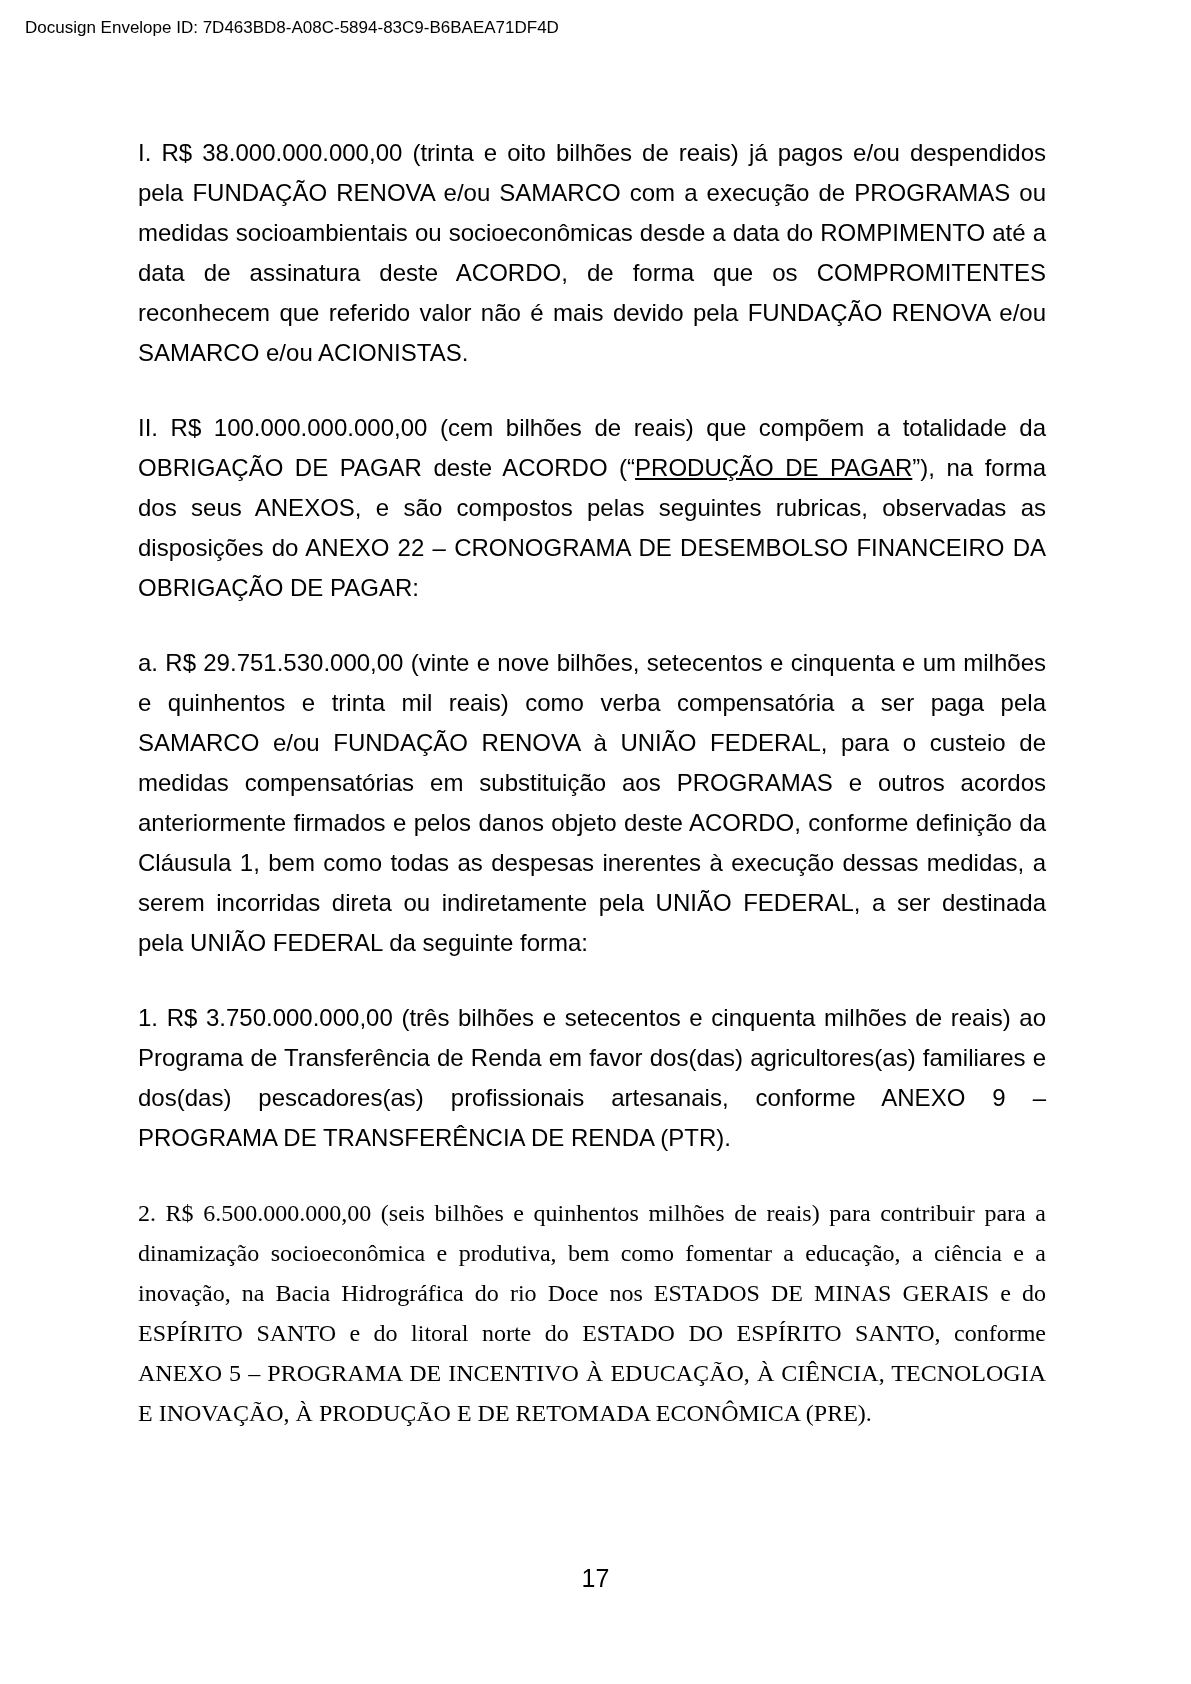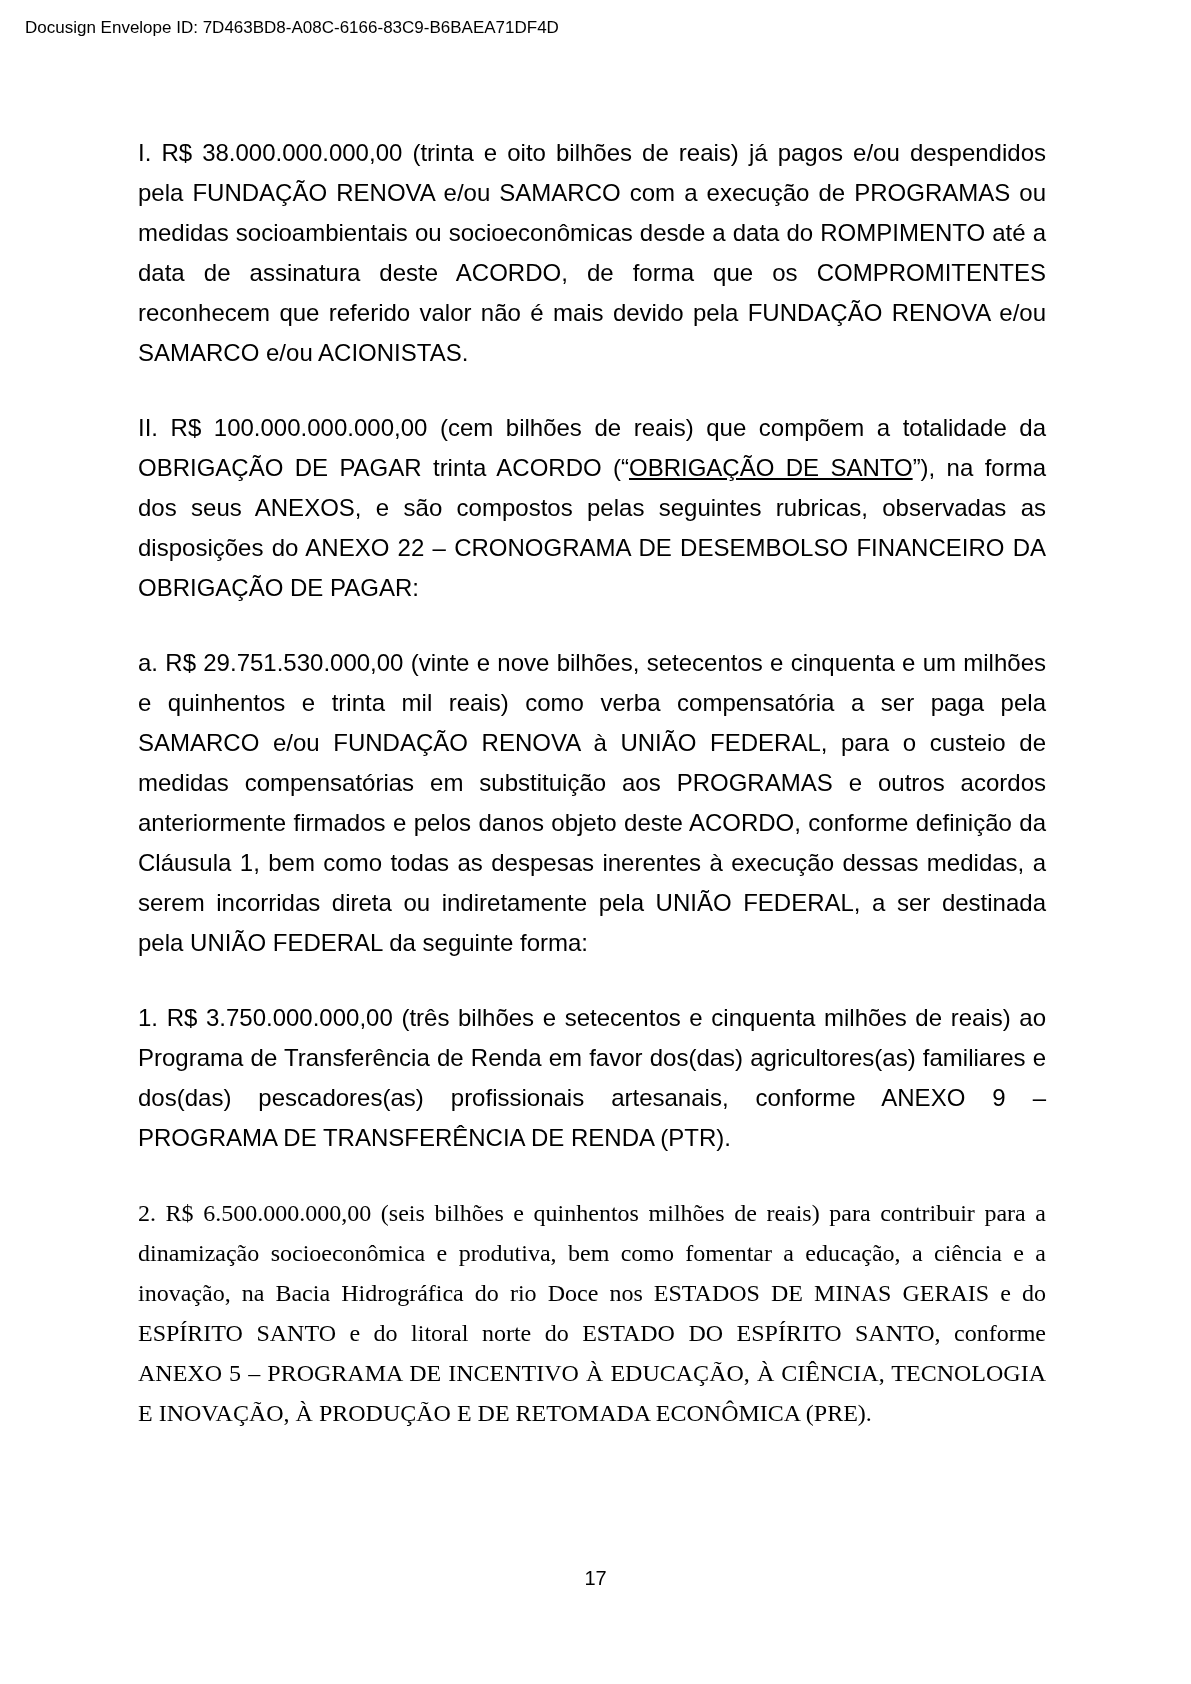--- a/index.html
+++ b/index.html
@@ -43,37 +43,37 @@
   }
   .u {
     text-decoration: underline;
   }
   .page-number {
     position: absolute;
     left: 0;
     top: 1566px;
     width: 100%;
     text-align: center;
-    font-size: 20px;
+    font-size: 25px;
     line-height: 24px;
     color: #000000;
   }
 </style>
 </head>
 <body>
 
 <div class="page">
 
-  <div class="envelope-line">Docusign Envelope ID: 7D463BD8-A08C-6166-83C9-B6BAEA71DF4D</div>
+  <div class="envelope-line">Docusign Envelope ID: 7D463BD8-A08C-5894-83C9-B6BAEA71DF4D</div>
 
   <div class="content">
 
     <p>I. R$ 38.000.000.000,00 (trinta e oito bilhões de reais) já pagos e/ou despendidos pela FUNDAÇÃO RENOVA e/ou SAMARCO com a execução de PROGRAMAS ou medidas socioambientais ou socioeconômicas desde a data do ROMPIMENTO até a data de assinatura deste ACORDO, de forma que os COMPROMITENTES reconhecem que referido valor não é mais devido pela FUNDAÇÃO RENOVA e/ou SAMARCO e/ou ACIONISTAS.</p>
 
-    <p><span>II. R$ 100.000.000.000,00 (cem bilhões de reais) que compõem a totalidade da OBRIGAÇÃO DE PAGAR trinta ACORDO (“</span><span class="u">OBRIGAÇÃO DE SANTO</span><span>”), na forma dos seus ANEXOS, e são compostos pelas seguintes rubricas, observadas as disposições do ANEXO 22 – CRONOGRAMA DE DESEMBOLSO FINANCEIRO DA OBRIGAÇÃO DE PAGAR:</span></p>
+    <p><span>II. R$ 100.000.000.000,00 (cem bilhões de reais) que compõem a totalidade da OBRIGAÇÃO DE PAGAR deste ACORDO (“</span><span class="u">PRODUÇÃO DE PAGAR</span><span>”), na forma dos seus ANEXOS, e são compostos pelas seguintes rubricas, observadas as disposições do ANEXO 22 – CRONOGRAMA DE DESEMBOLSO FINANCEIRO DA OBRIGAÇÃO DE PAGAR:</span></p>
 
     <p>a. R$ 29.751.530.000,00 (vinte e nove bilhões, setecentos e cinquenta e um milhões e quinhentos e trinta mil reais) como verba compensatória a ser paga pela SAMARCO e/ou FUNDAÇÃO RENOVA à UNIÃO FEDERAL, para o custeio de medidas compensatórias em substituição aos PROGRAMAS e outros acordos anteriormente firmados e pelos danos objeto deste ACORDO, conforme definição da Cláusula 1, bem como todas as despesas inerentes à execução dessas medidas, a serem incorridas direta ou indiretamente pela UNIÃO FEDERAL, a ser destinada pela UNIÃO FEDERAL da seguinte forma:</p>
 
     <p>1. R$ 3.750.000.000,00 (três bilhões e setecentos e cinquenta milhões de reais) ao Programa de Transferência de Renda em favor dos(das) agricultores(as) familiares e dos(das) pescadores(as) profissionais artesanais, conforme ANEXO 9 – PROGRAMA DE TRANSFERÊNCIA DE RENDA (PTR).</p>
 
     <p>2. R$ 6.500.000.000,00 (seis bilhões e quinhentos milhões de reais) para contribuir para a dinamização socioeconômica e produtiva, bem como fomentar a educação, a ciência e a inovação, na Bacia Hidrográfica do rio Doce nos ESTADOS DE MINAS GERAIS e do ESPÍRITO SANTO e do litoral norte do ESTADO DO ESPÍRITO SANTO, conforme ANEXO 5 – PROGRAMA DE INCENTIVO À EDUCAÇÃO, À CIÊNCIA, TECNOLOGIA E INOVAÇÃO, À PRODUÇÃO E DE RETOMADA ECONÔMICA (PRE).</p>
 
   </div>
 
   <div class="page-number">17</div>

